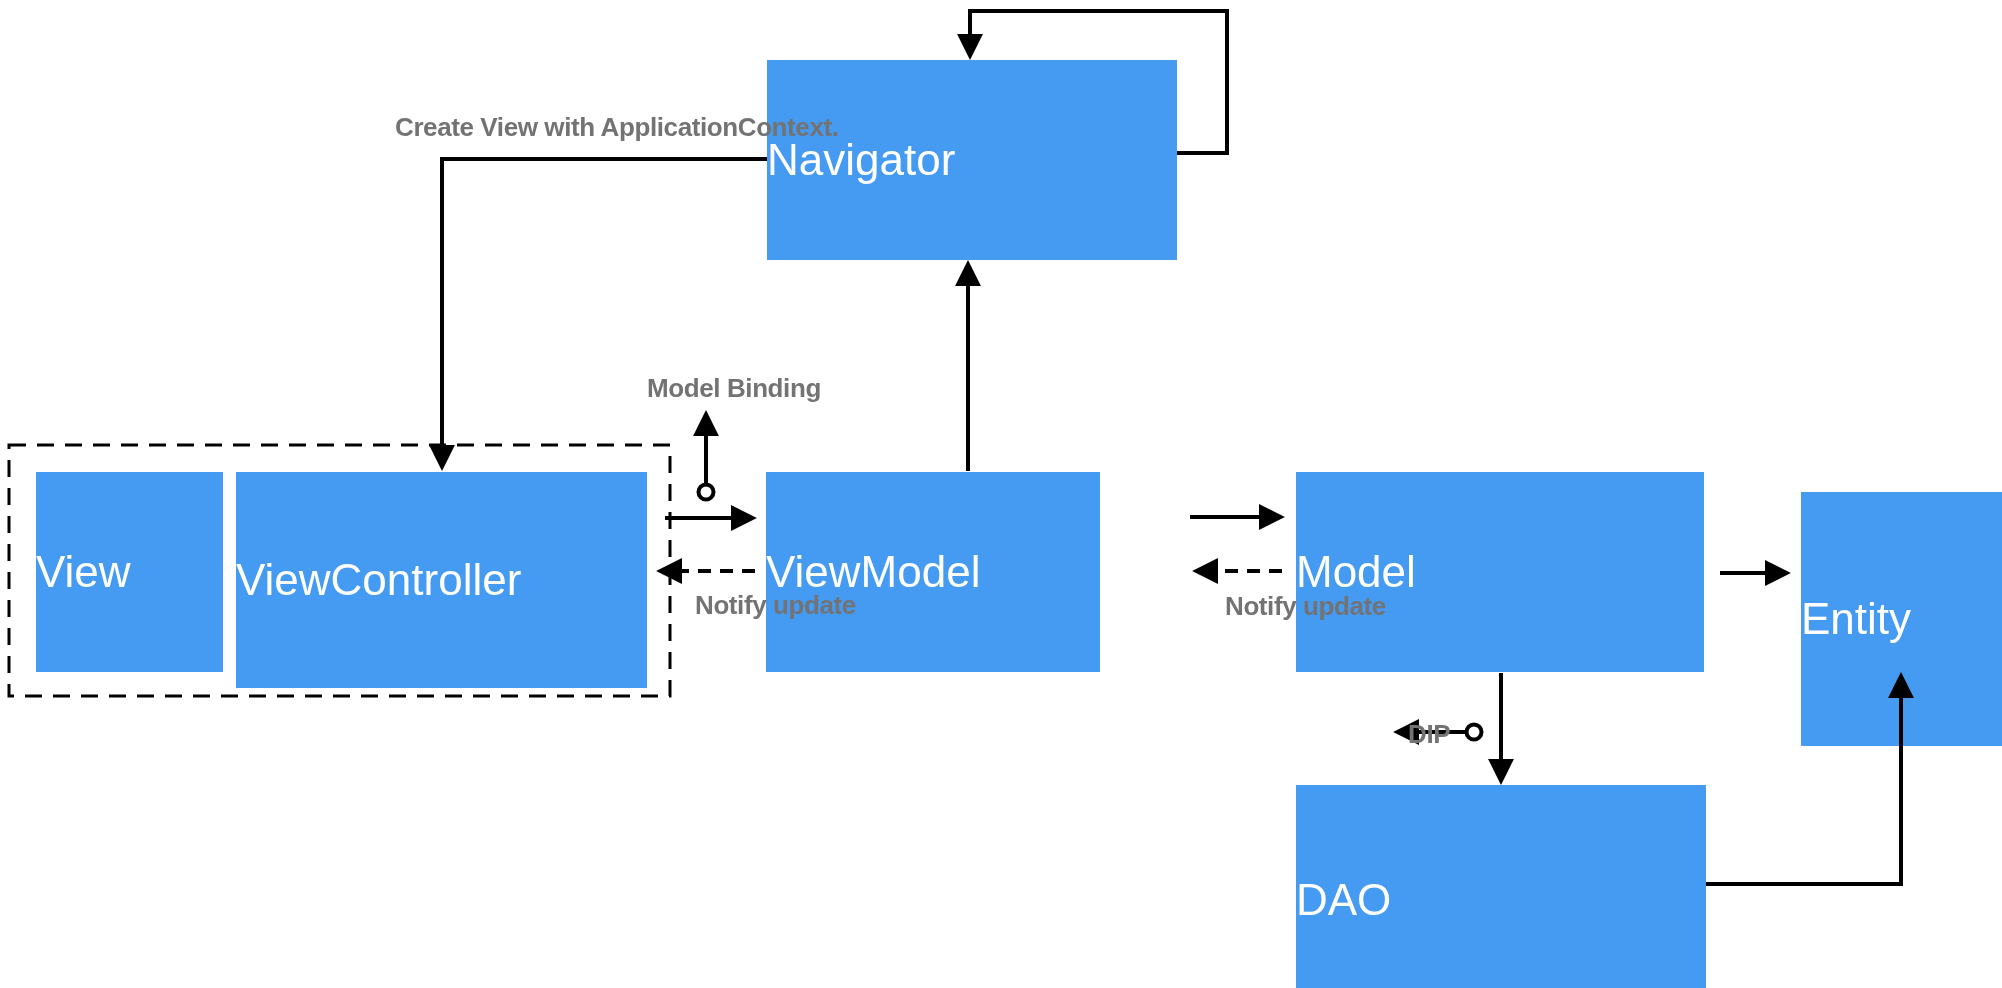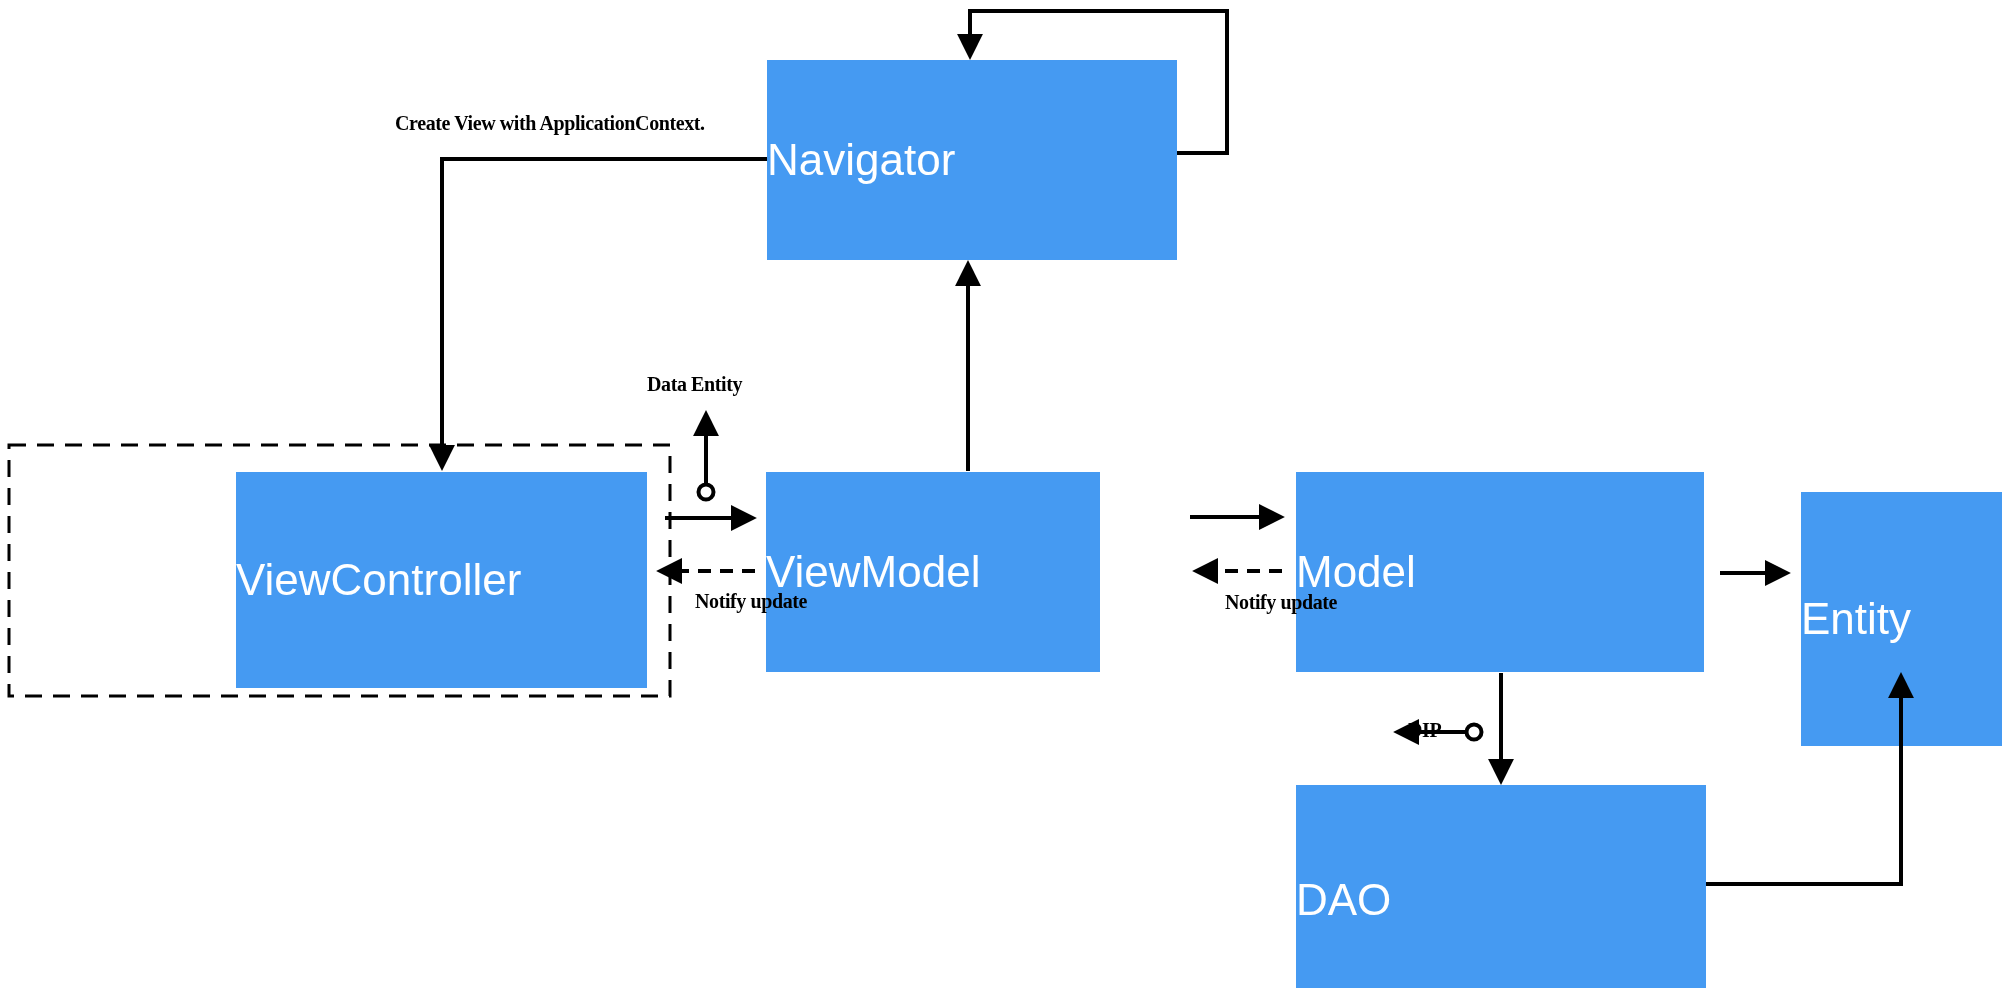--- a/index.html
+++ b/index.html
@@ -30,38 +30,40 @@
   }
   #edges {
     position: absolute;
     left: 0;
     top: 0;
     z-index: 2;
     pointer-events: none;
   }
   .edge-label {
     position: absolute;
-    color: #000000;
-    font-size: 20px;
+    color: #737373;
+    font-size: 26px;
     font-weight: 700;
     letter-spacing: -0.4px;
     white-space: nowrap;
     z-index: 3;
-    font-family: Liberation Serif, serif;
   }
 </style>
 </head>
 <body>
 
 <div id="canvas">
 
   <div class="node" style="left:767px;top:60px;width:410px;height:200px">
     <span class="node-label">Navigator</span>
   </div>
 
+  <div class="node" style="left:36px;top:472px;width:187px;height:200px">
+    <span class="node-label">View</span>
+  </div>
 
   <div class="node" style="left:236px;top:472px;width:411px;height:216px">
     <span class="node-label">ViewController</span>
   </div>
 
   <div class="node" style="left:766px;top:472px;width:334px;height:200px">
     <span class="node-label">ViewModel</span>
   </div>
 
   <div class="node" style="left:1296px;top:472px;width:408px;height:200px">
@@ -107,21 +109,21 @@
     <path d="M1501,673 V781" fill="none" stroke="#000000" stroke-width="4" marker-end="url(#arrow)"></path>
 
     <path d="M1466,732 H1397" fill="none" stroke="#000000" stroke-width="4" marker-end="url(#arrow)"></path>
     <circle cx="1474" cy="732" r="7.5" fill="#ffffff" stroke="#000000" stroke-width="4"></circle>
 
     <path d="M1706,884 H1901 V676" fill="none" stroke="#000000" stroke-width="4" marker-end="url(#arrow)"></path>
   </svg>
 
   <div class="edge-label" style="left:395px;top:112px">Create View with ApplicationContext.</div>
 
-  <div class="edge-label" style="left:647px;top:373px">Data Entity</div>
+  <div class="edge-label" style="left:647px;top:373px">Model Binding</div>
 
   <div class="edge-label" style="left:695px;top:590px">Notify update</div>
 
   <div class="edge-label" style="left:1225px;top:591px">Notify update</div>
 
   <div class="edge-label" style="left:1408px;top:719px">DIP</div>
 
 </div>
 
 </body></html>

